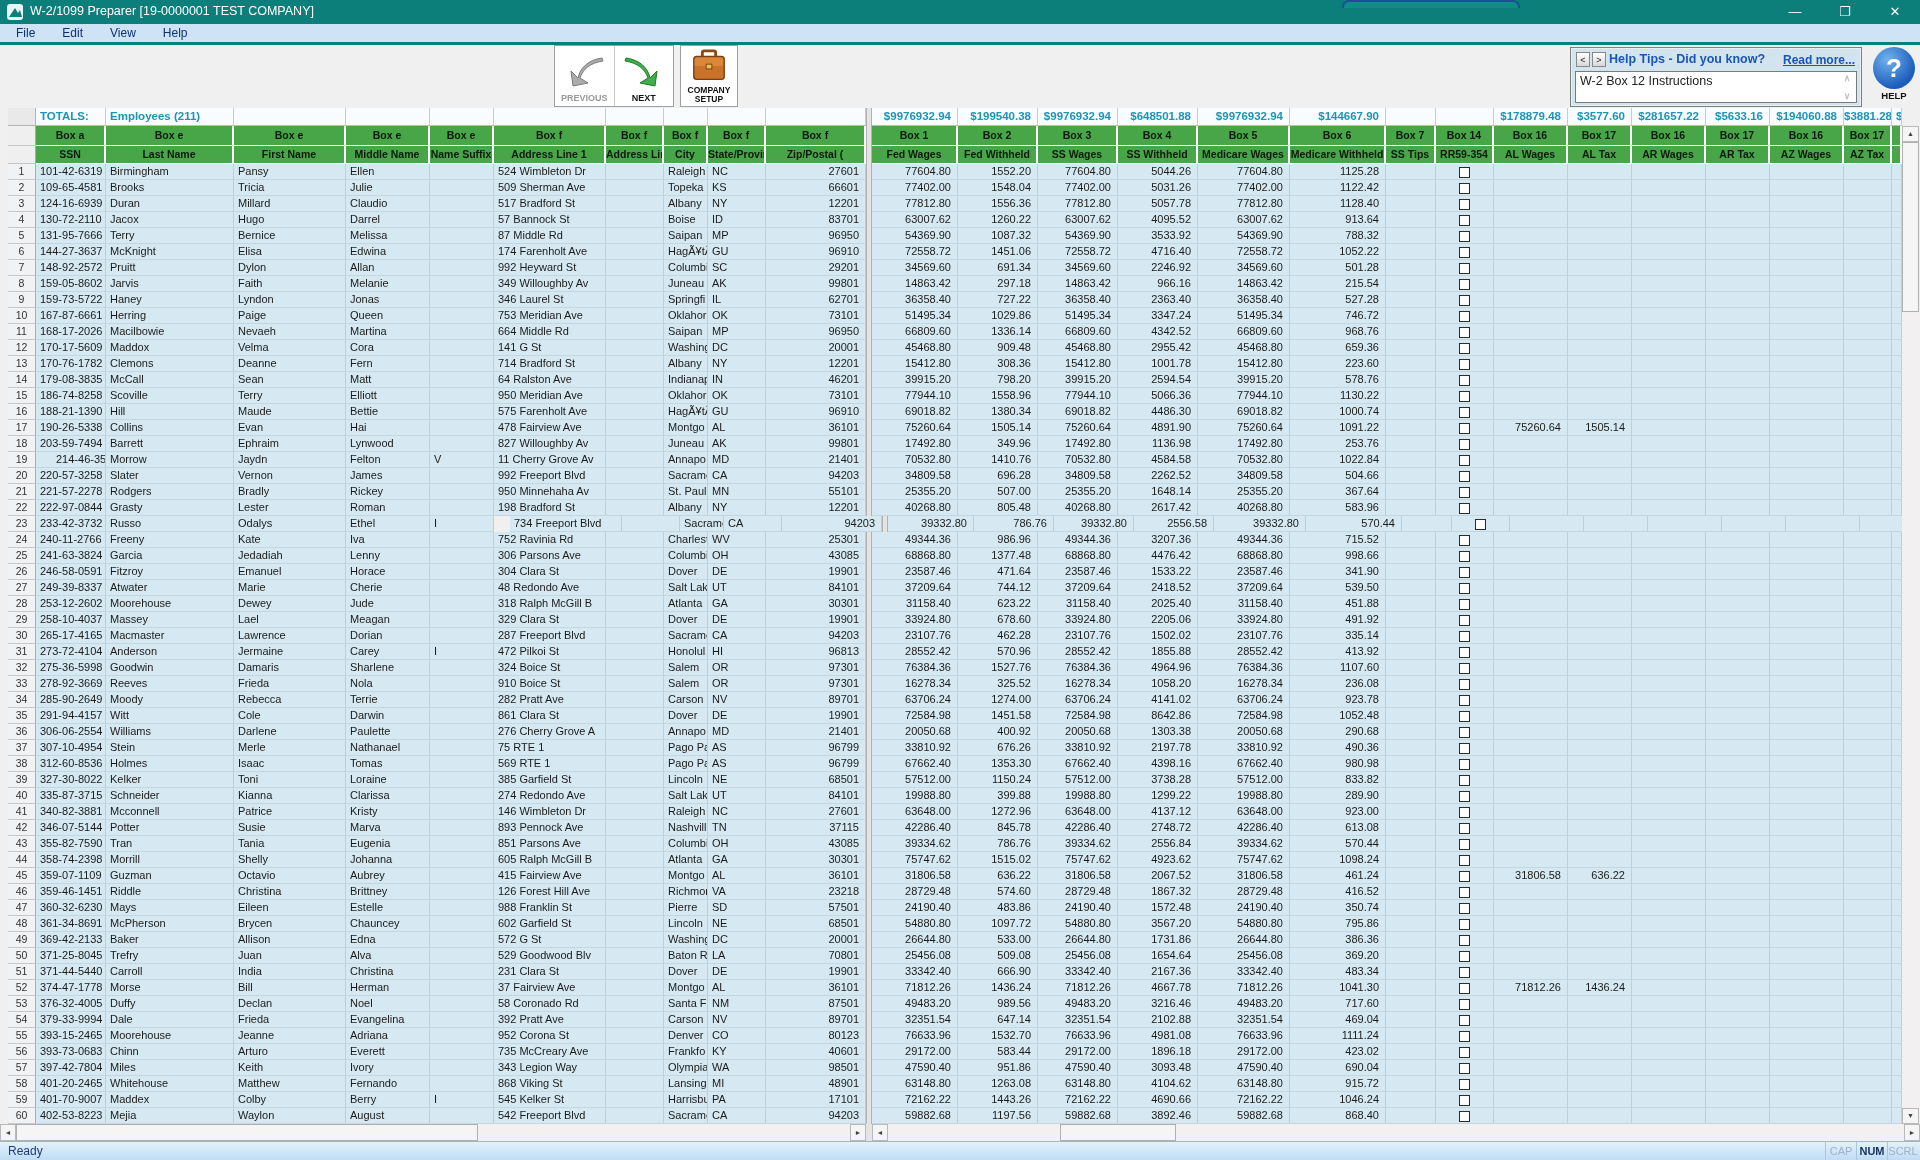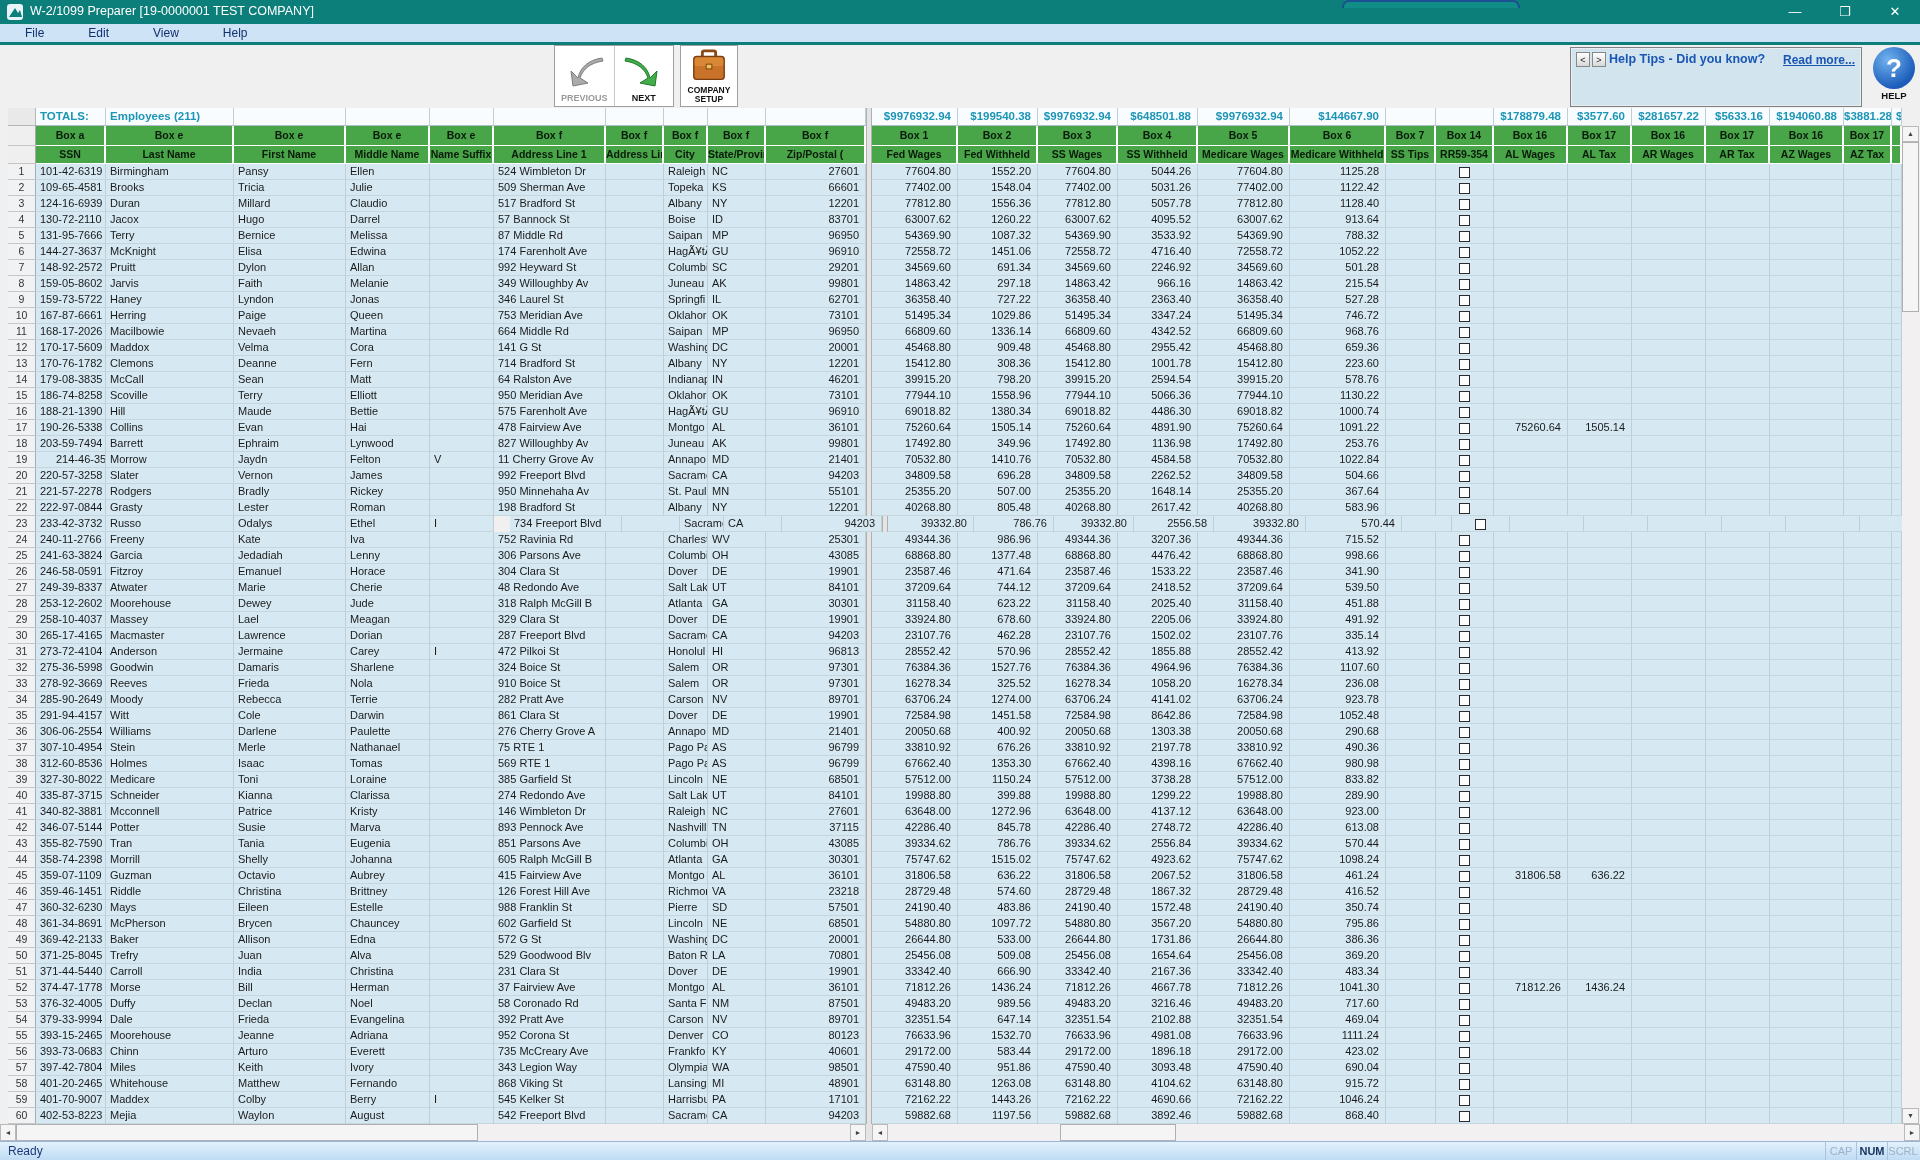--- a/index.html
+++ b/index.html
@@ -10,21 +10,21 @@
   .titlebar{position:absolute;left:0;top:0;width:1920px;height:24px;background:#0d7f7b;}
   .title-icon{position:absolute;left:7px;top:4px;width:16px;height:16px;}
   .title-text{position:absolute;left:30px;top:4px;color:#ffffff;font-size:12.5px;}
   .win-btn{position:absolute;top:2px;width:34px;height:20px;color:#fff;font-size:13px;
            text-align:center;line-height:20px;}
   .artifact{position:absolute;left:1342px;top:0;width:178px;height:8px;background:#0f8d86;
             border:2px solid #1d4f93;border-bottom:none;border-radius:7px 7px 0 0;box-sizing:border-box;}
 
   
   .menubar{position:absolute;left:0;top:24px;width:1920px;height:18px;background:#cfe3f7;
-           display:flex;align-items:center;gap:44px;padding-left:25px;box-sizing:border-box;}
+           display:flex;align-items:center;gap:27px;padding-left:16px;box-sizing:border-box;}
   .menu-item{font-size:12px;color:#10306e;}
   .tealline{position:absolute;left:0;top:42px;width:1920px;height:3px;background:#0d7f7b;}
 
   
   .toolbar{position:absolute;left:0;top:45px;width:1920px;height:63px;background:#f0f0f0;}
   .wizard{position:absolute;left:8px;top:2px;width:544px;height:58px;background:#d2e4ee;
           border:1px solid #8ea4ae;box-sizing:border-box;}
   .wizard-title{position:absolute;left:22px;top:7px;font-size:15px;font-weight:bold;color:#1b9cb0;}
   .next-step{position:absolute;left:424px;top:8px;font-size:13px;font-weight:bold;color:#111;
              text-decoration:underline;}
@@ -164,20 +164,27 @@
     </span>
     <span class="setup-label">COMPANY
 SETUP</span>
   </div>
 
   <div class="helppanel">
     <span class="tipnav" style="left:5px;">&lt;</span>
     <span class="tipnav" style="left:21px;">&gt;</span>
     <span class="help-title">Help Tips - Did you know?</span>
     <span class="read-more">Read more...</span>
+    <div class="tipbox">
+      <span>W-2 Box 12 Instructions</span>
+      <span class="tip-chevrons">
+        <span>∧</span>
+        <span>∨</span>
+      </span>
+    </div>
   </div>
 
   <div class="helpbtn">
     <div class="helpcircle">?</div>
     <div class="help-label">HELP</div>
   </div>
 </div>
 
 <div id="grid">
   <div id="grid-rows">
@@ -1366,21 +1373,21 @@
         <div class="cell c-data ar" style="width: 64px;"></div>
         <div class="cell c-data ar" style="width: 74px;"></div>
         <div class="cell c-data ar" style="width: 64px;"></div>
         <div class="cell c-data ar" style="width: 74px;"></div>
         <div class="cell c-data ar" style="width: 48px;"></div>
         <div class="cell c-data al" style="width: 10px;"></div>
       </div>
       <div class="grow data-row">
         <div class="cell c-num" style="width: 28px;">39</div>
         <div class="cell c-data al" style="width: 70px;">327-30-8022</div>
-        <div class="cell c-data al" style="width: 128px;">Medicare</div>
+        <div class="cell c-data al" style="width: 128px;">Kelker</div>
         <div class="cell c-data al" style="width: 112px;">Toni</div>
         <div class="cell c-data al" style="width: 84px;">Loraine</div>
         <div class="cell c-data al" style="width: 64px;"></div>
         <div class="cell c-data al" style="width: 112px;">385 Garfield St</div>
         <div class="cell c-data al" style="width: 58px;"></div>
         <div class="cell c-data al" style="width: 44px;">Lincoln</div>
         <div class="cell c-data al" style="width: 58px;">NE</div>
         <div class="cell c-data ar" style="width: 100px;">68501</div>
         <div class="cell c-split" style="width: 6px;"></div>
         <div class="cell c-data ar" style="width: 86px;">57512.00</div>

